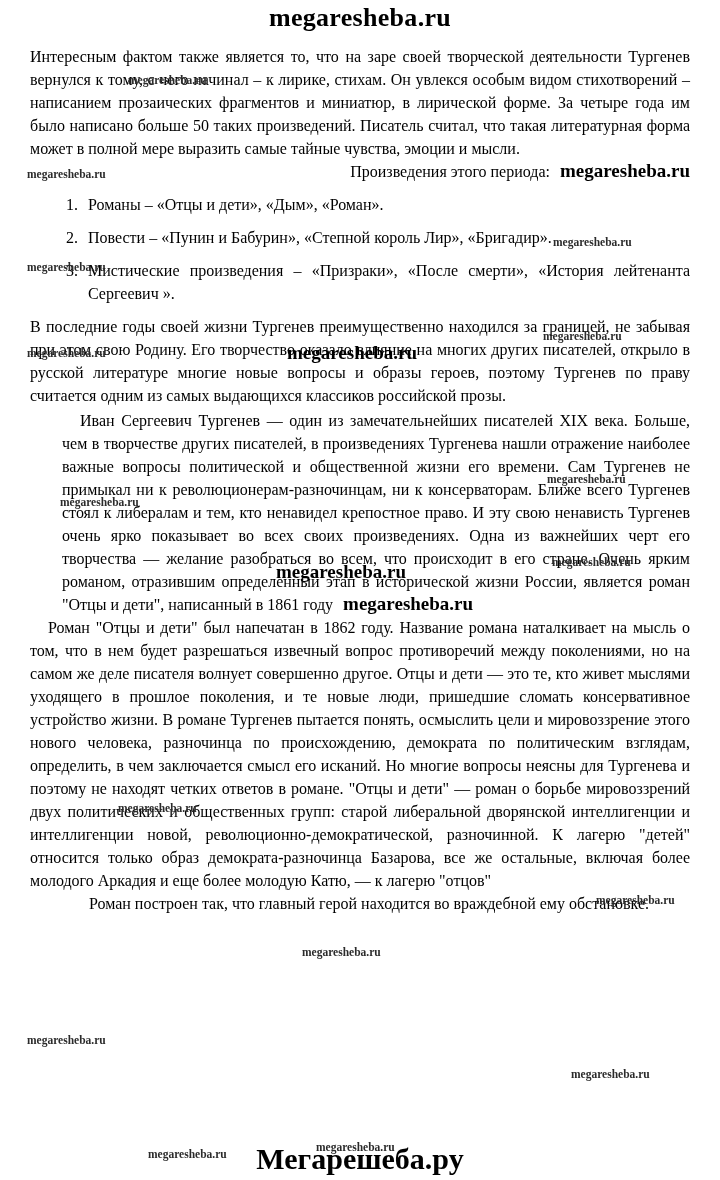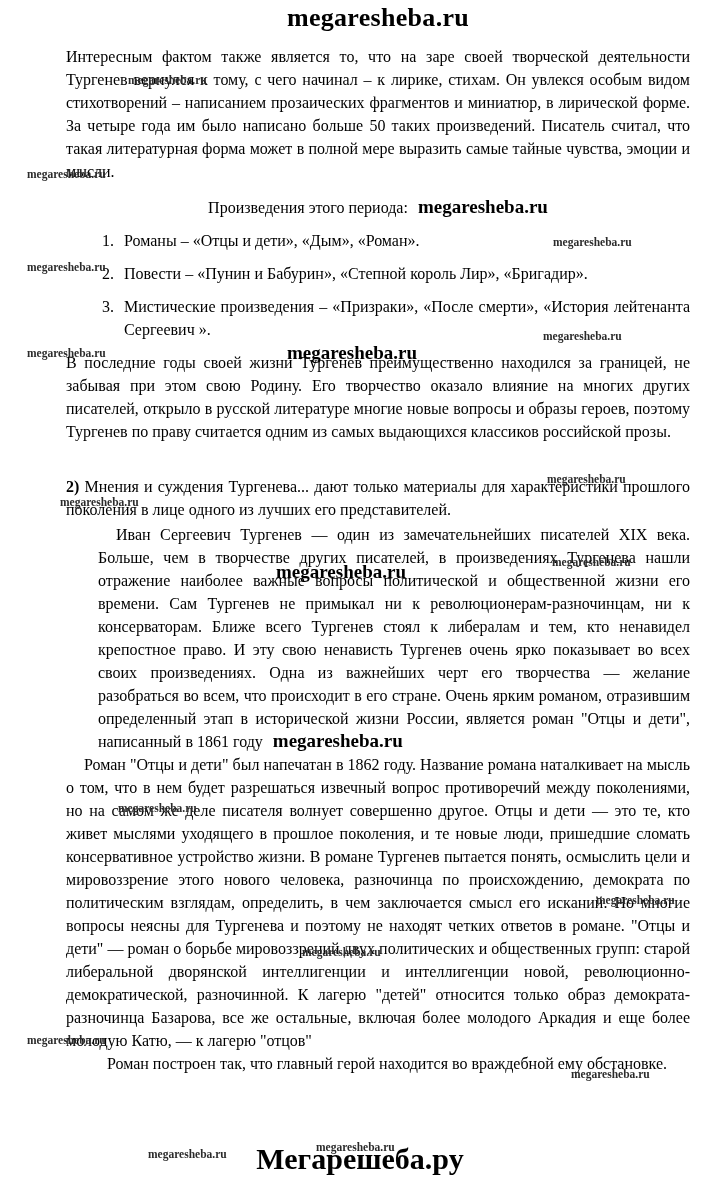--- a/index.html
+++ b/index.html
@@ -4,39 +4,39 @@
 <style>
   * { margin:0; padding:0; box-sizing:border-box; }
   html,body { background:#ffffff; }
   body {
     width:720px; height:1180px;
     font-family:"Liberation Serif", serif;
     color:#000;
     position:relative;
     overflow:hidden;
   }
-  .page { position:relative; width:720px; height:1180px; background:#fff;padding-left:36px; }
+  .page { position:relative; width:720px; height:1180px; background:#fff; }
 
   .site-header {
     text-align:center;
     font-size:26px;
     font-weight:bold;
     padding-top:3px;
     letter-spacing:0.3px;
   }
 
   .content {
     padding:0 30px;
     font-size:16px;
     line-height:23px;
     text-align:justify;
   }
 
   .para-intro { margin-top:12px; }
-  .para-period { margin-top:13px; text-align:center; }
+  .para-period { text-align:right; }
   .para-period .label-text { vertical-align:baseline; }
 
   ol.works {
     margin-top:10px;
     padding-left:52px;
     list-style:decimal;
   }
   ol.works li {
     padding-left:6px;
     margin-bottom:10px;
@@ -108,21 +108,20 @@
     <p class="para-period"><span class="label-text">Произведения этого периода:</span><span class="wm-inline">megaresheba.ru</span></p>
 
     <ol class="works">
       <li>Романы – «Отцы и дети», «Дым», «Роман».</li>
       <li>Повести – «Пунин и Бабурин», «Степной король Лир», «Бригадир».</li>
       <li>Мистические произведения – «Призраки», «После смерти», «История лейтенанта Сергеевич ».</li>
     </ol>
 
     <p class="para-late">В последние годы своей жизни Тургенев преимущественно находился за границей, не забывая при этом свою Родину. Его творчество оказало влияние на многих других писателей, открыло в русской литературе многие новые вопросы и образы героев, поэтому Тургенев по праву считается одним из самых выдающихся классиков российской прозы.</p>
 
-    <p class="para-opinion"><span class="opinion-prefix">2)</span><span> Мнения и суждения Тургенева... дают только материалы для характеристики прошлого поколения в лице одного из лучших его представителей.</span></p>
 
 
     <p class="para-essay para-essay-1"><span>Иван Сергеевич Тургенев — один из замечательнейших писателей XIX века. Больше, чем в творчестве других писателей, в произведениях Тургенева нашли отражение наиболее важные вопросы политической и общественной жизни его времени. Сам Тургенев не примыкал ни к революционерам-разночинцам, ни к консерваторам. Ближе всего Тургенев стоял к либералам и тем, кто ненавидел крепостное право. И эту свою ненависть Тургенев очень ярко показывает во всех своих произведениях. Одна из важнейших черт его творчества — желание разобраться во всем, что происходит в его стране. Очень ярким романом, отразившим определенный этап в исторической жизни России, является роман "Отцы и дети", написанный в 1861 году</span><span class="wm-inline">megaresheba.ru</span></p>
 
     <p class="para-essay para-essay-2">Роман "Отцы и дети" был напечатан в 1862 году. Название романа наталкивает на мысль о том, что в нем будет разрешаться извечный вопрос противоречий между поколениями, но на самом же деле писателя волнует совершенно другое. Отцы и дети — это те, кто живет мыслями уходящего в прошлое поколения, и те новые люди, пришедшие сломать консервативное устройство жизни. В романе Тургенев пытается понять, осмыслить цели и мировоззрение этого нового человека, разночинца по происхождению, демократа по политическим взглядам, определить, в чем заключается смысл его исканий. Но многие вопросы неясны для Тургенева и поэтому не находят четких ответов в романе. "Отцы и дети" — роман о борьбе мировоззрений двух политических и общественных групп: старой либеральной дворянской интеллигенции и интеллигенции новой, революционно-демократической, разночинной. К лагерю "детей" относится только образ демократа-разночинца Базарова, все же остальные, включая более молодого Аркадия и еще более молодую Катю, — к лагерю "отцов"</p>
 
     <p class="para-closing">Роман построен так, что главный герой находится во враждебной ему обстановке.</p>
 
   </div>
 

